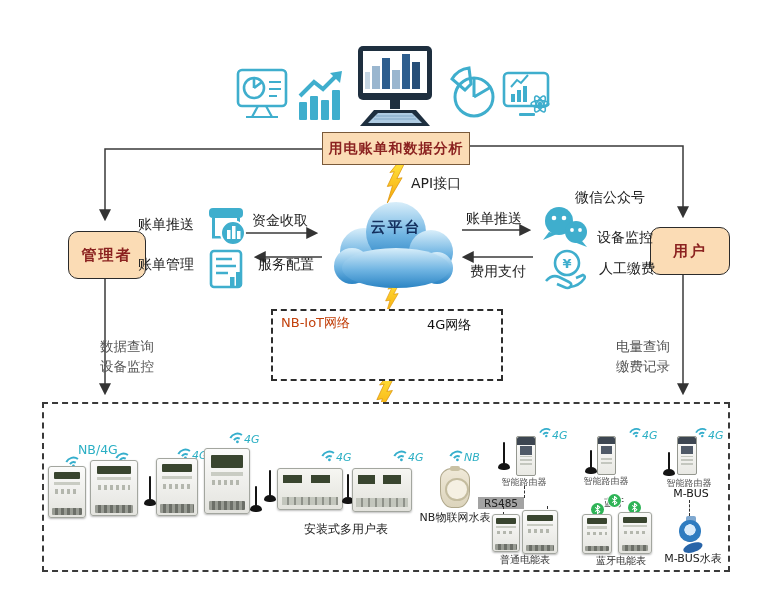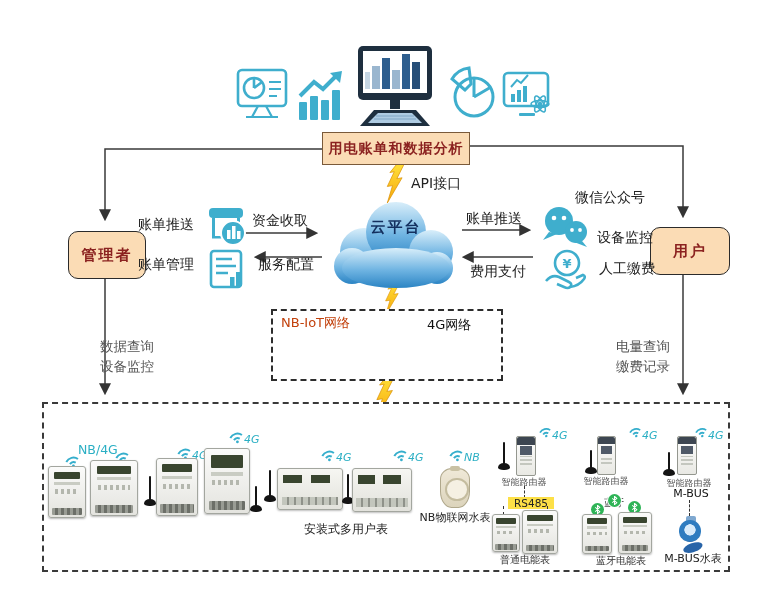--- a/index.html
+++ b/index.html
@@ -396,21 +396,21 @@
   </div>
   <div class="wifi" style="left:536px;top:424px">
     <svg width="18" height="14" viewBox="0 0 20 16" stroke="#35AECC" stroke-width="2" fill="none">
       <path d="M4 8.5 a8 8 0 0 1 12 0 M7 11.5 a4.5 4.5 0 0 1 6 0"></path>
         <circle cx="10" cy="14" r="1.4" fill="#35AECC" stroke="none"></circle>
     </svg>
     <span class="wlabel">4G</span>
   </div>
   <div class="t center gray" style="left:500px;top:476px;width:48px;font-size:9px">智能路由器</div>
   <div class="dashv" style="left:524px;top:486px;height:12px"></div>
-  <div class="t bold center" style="left:508px;top:497px;width:46px;font-size:10.5px;background:#fde047">RS485</div>
+  <div class="t bold center" style="left:478px;top:497px;width:46px;font-size:10.5px;background:#a3a3a3">RS485</div>
   <div class="dashv" style="left:503px;top:506px;height:9px"></div>
   <div class="dashv" style="left:547px;top:506px;height:9px"></div>
   <div class="meter" style="left:492px;top:514px;width:26px;height:36px">
     <div class="lcd"></div>
       <div class="mid"></div>
       <div class="dots"></div>
       <div class="term"></div>
   </div>
   <div class="meter" style="left:522px;top:510px;width:34px;height:42px">
     <div class="lcd"></div>

